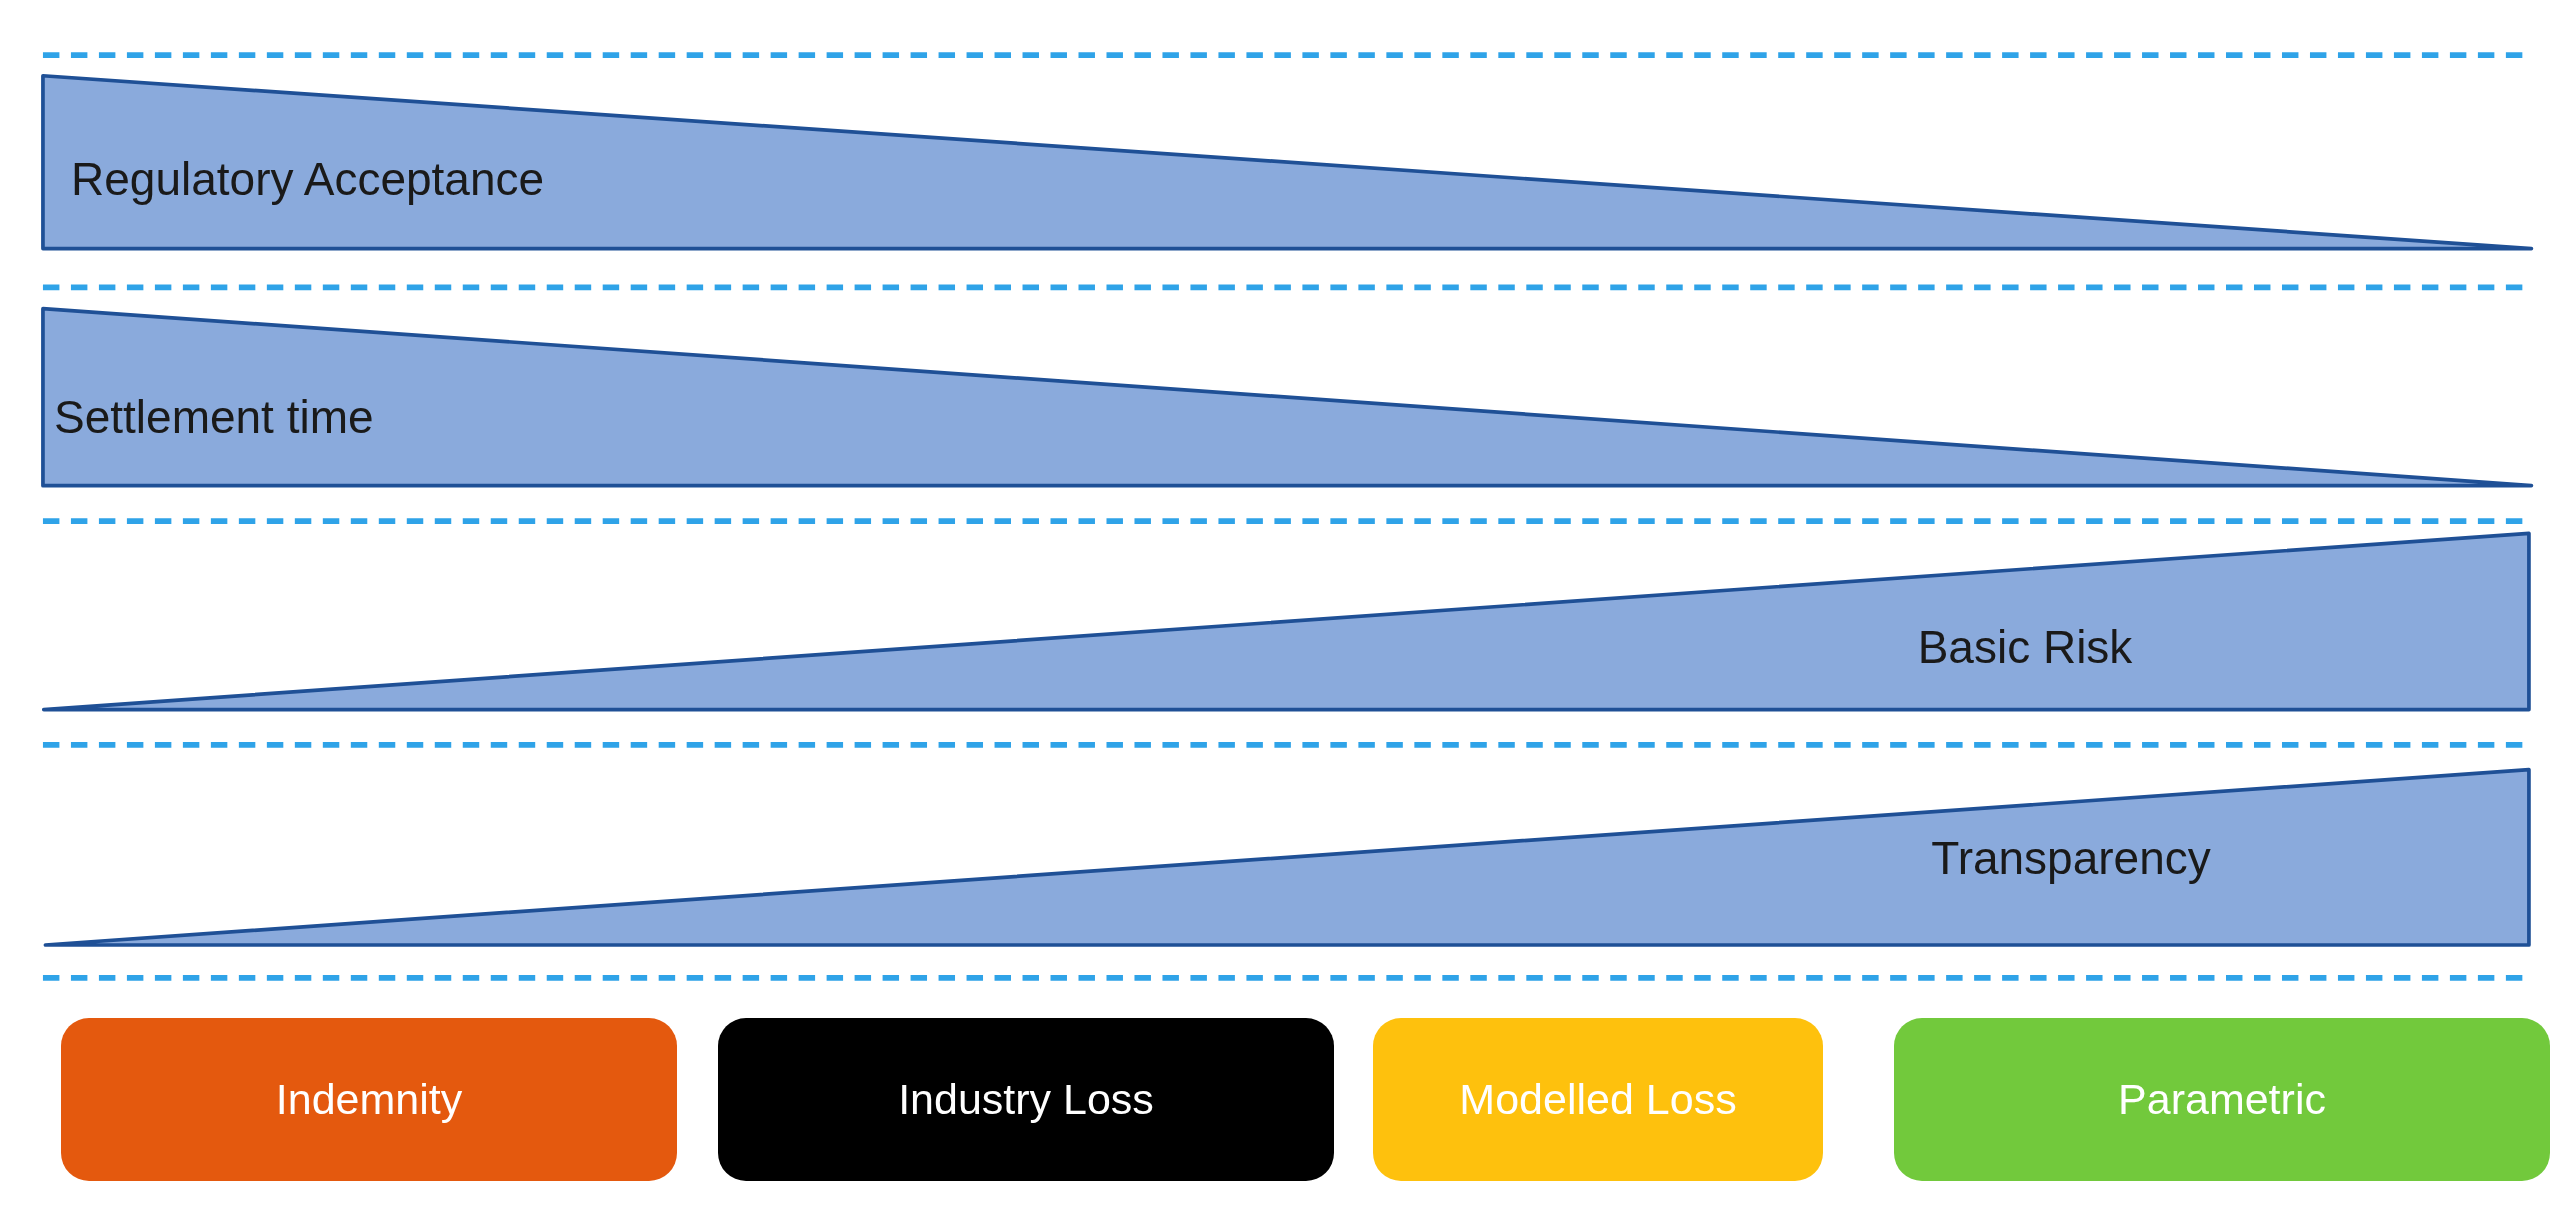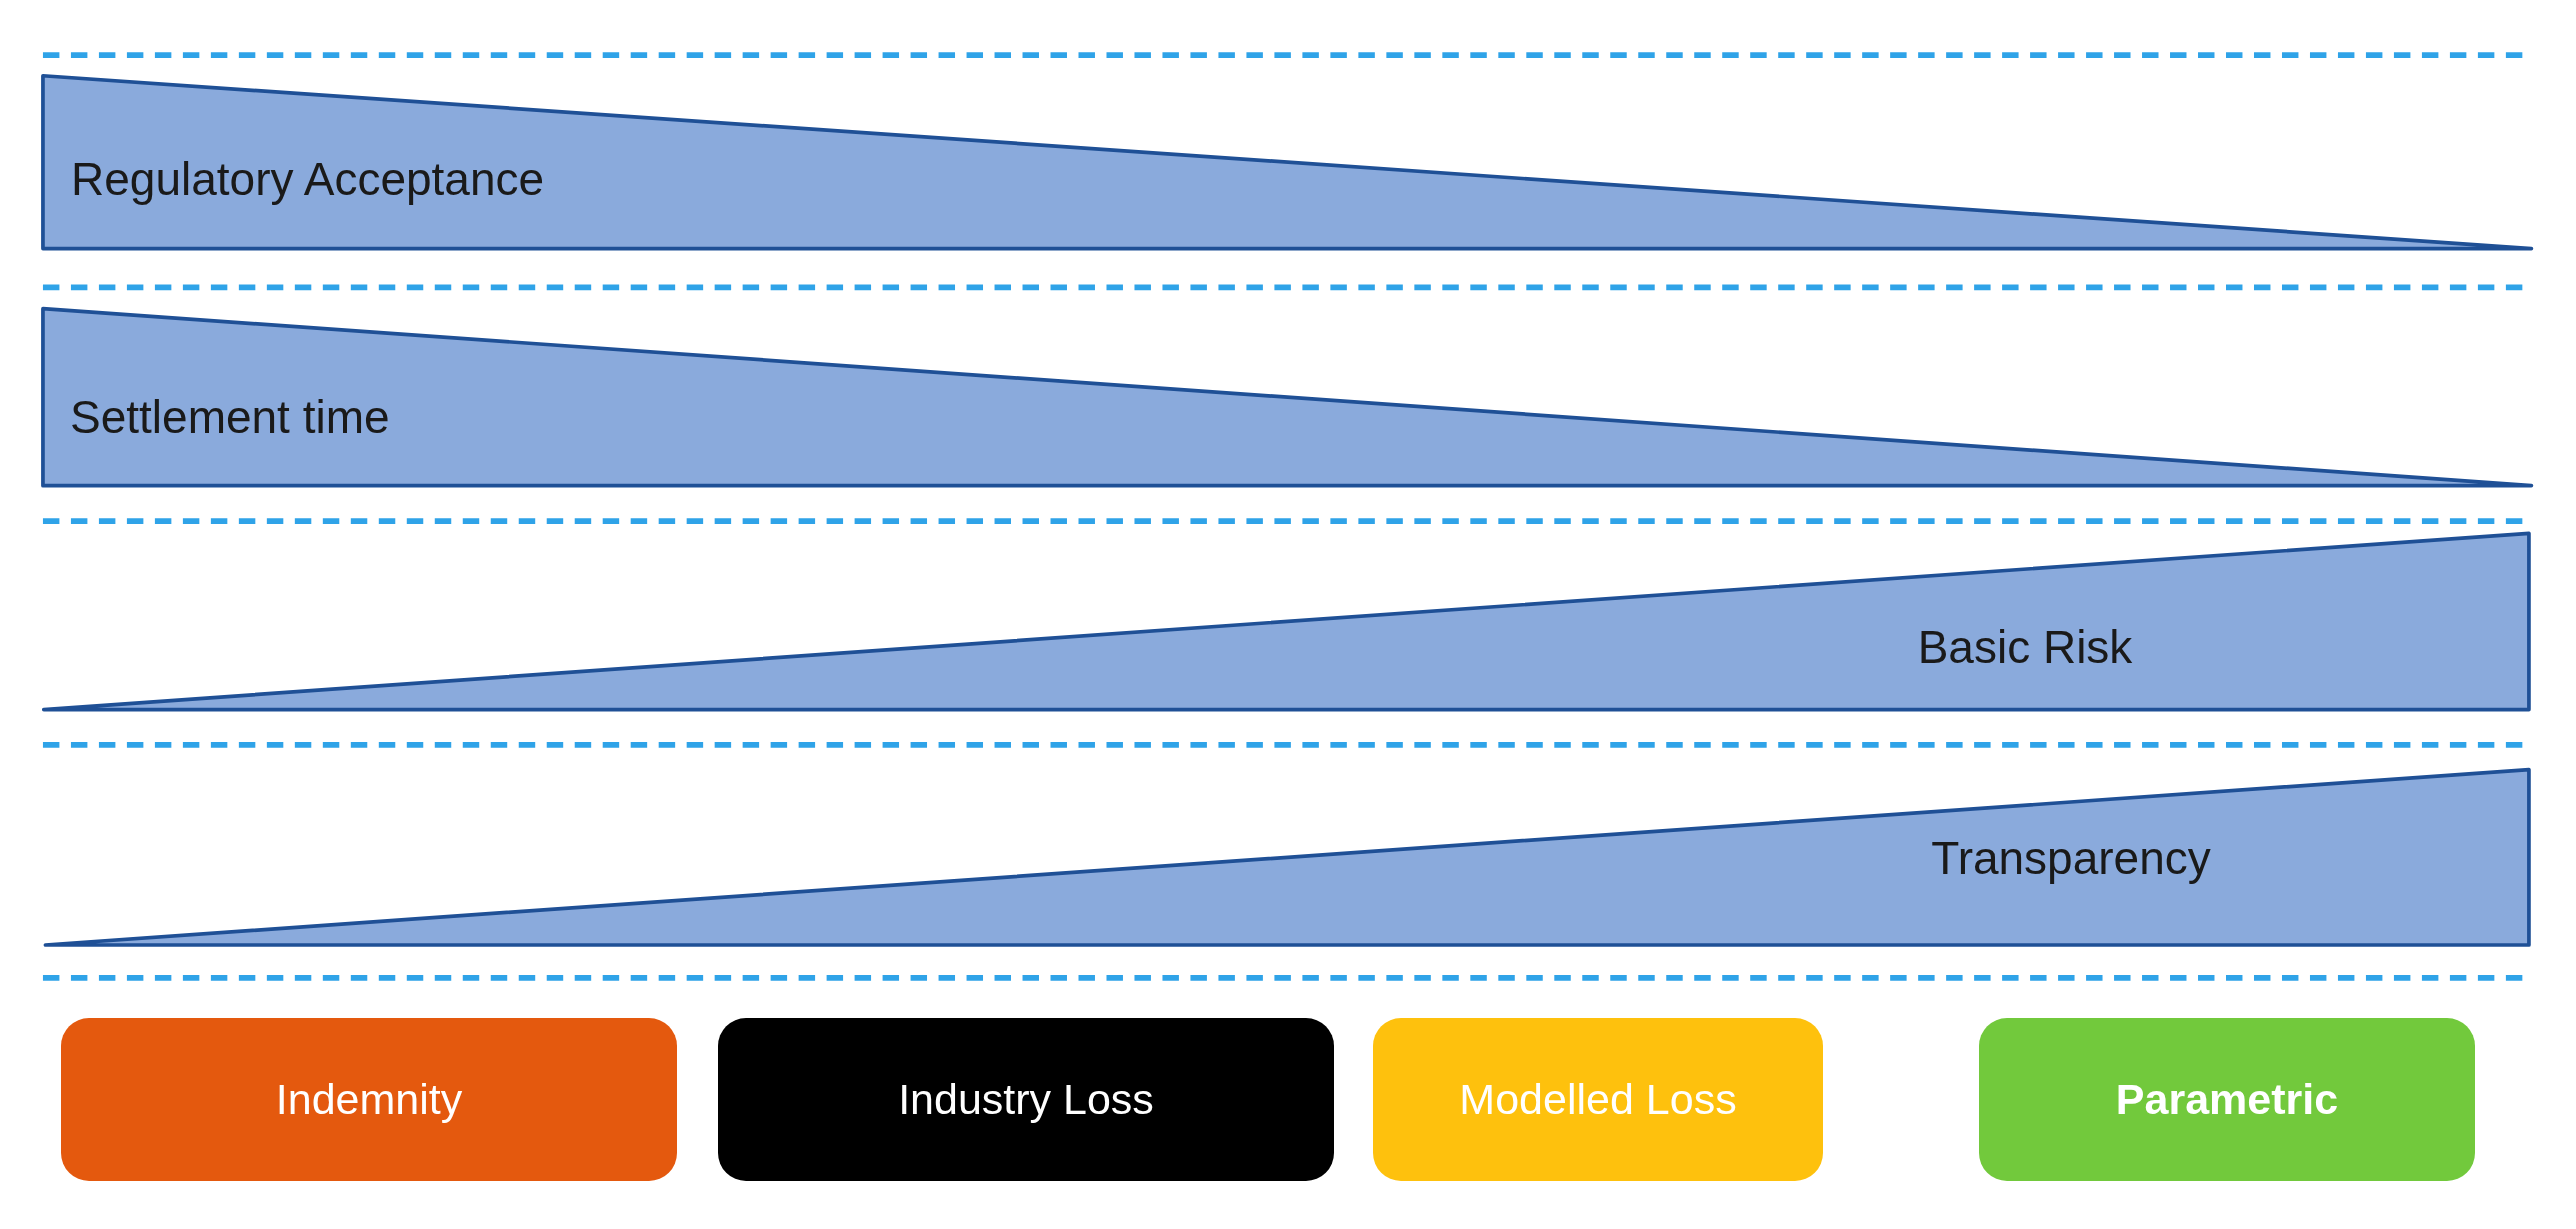--- a/index.html
+++ b/index.html
@@ -69,31 +69,31 @@
     <line class="sep" x1="52" y1="905" x2="3072" y2="905" stroke-dasharray="20 14" stroke="#2FA3E8"></line>
     <line class="sep" x1="52" y1="1188" x2="3072" y2="1188" stroke-dasharray="20 14" stroke="#2FA3E8"></line>
 
     <polygon points="52,92 3075,302 52,302" fill="#8AAADC"></polygon>
     <polygon points="52,375 3075,590 52,590" fill="#8AAADC"></polygon>
     <polygon points="53,862 3072,648 3072,862" fill="#8AAADC"></polygon>
     <polygon points="55,1148 3072,935 3072,1148" fill="#8AAADC"></polygon>
   </svg>
 
   <div class="wedge-label" style="left:71px; top:179px;">Regulatory Acceptance</div>
-  <div class="wedge-label" style="left:70px; top:417px;">Settlement time</div>
+  <div class="wedge-label" style="left:54px; top:417px;">Settlement time</div>
   <div class="wedge-label right" style="left:2025px; top:647px;">Basic Risk</div>
   <div class="wedge-label right" style="left:2071px; top:858px;">Transparency</div>
 
   <div class="cat-box" style="left: 61px; width: 616px; background: rgb(228, 89, 14);">
     <span class="cat-label">Indemnity</span>
   </div>
   <div class="cat-box" style="left: 718px; width: 616px; background: #000000;">
     <span class="cat-label">Industry Loss</span>
   </div>
   <div class="cat-box" style="left: 1373px; width: 450px; background: rgb(254, 193, 13);">
     <span class="cat-label">Modelled Loss</span>
   </div>
-  <div class="cat-box" style="left: 1979px; width: 496px; background: rgb(114, 201, 60); font-weight: bold;">
+  <div class="cat-box" style="left: 1894px; width: 656px; background: rgb(114, 201, 60);">
     <span class="cat-label">Parametric</span>
   </div>
 
 </div>
 
 
 </body></html>

